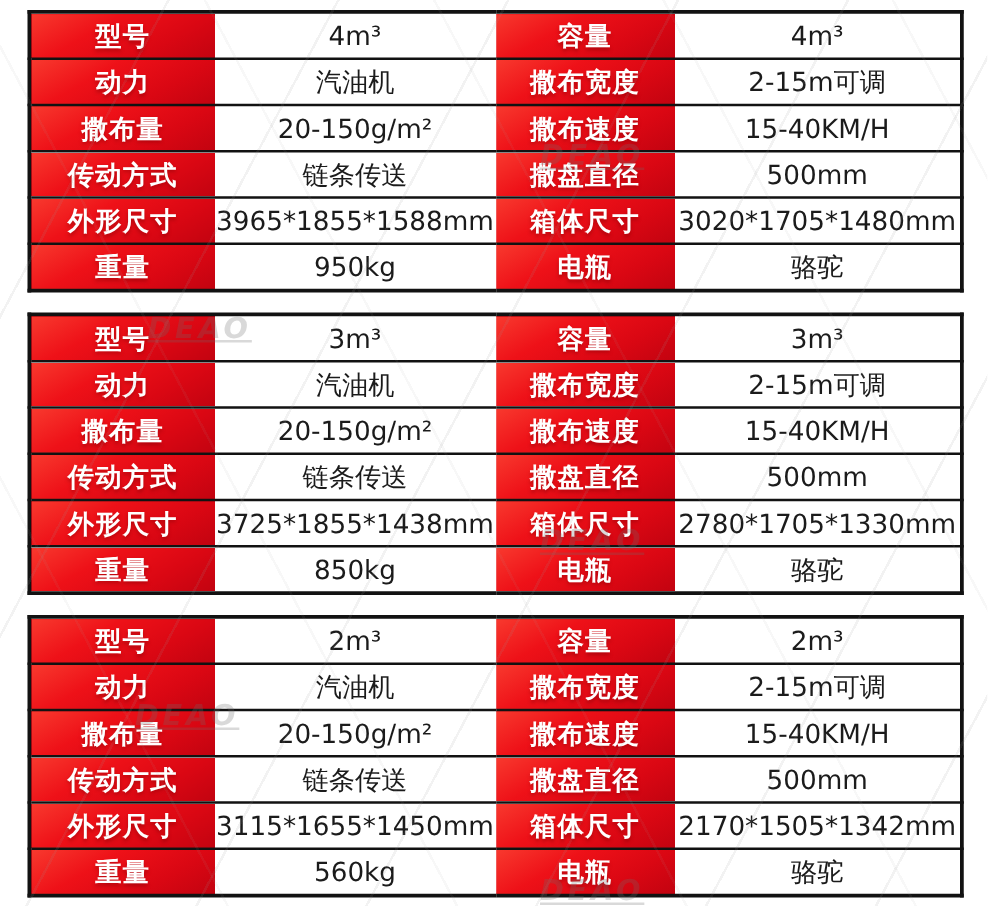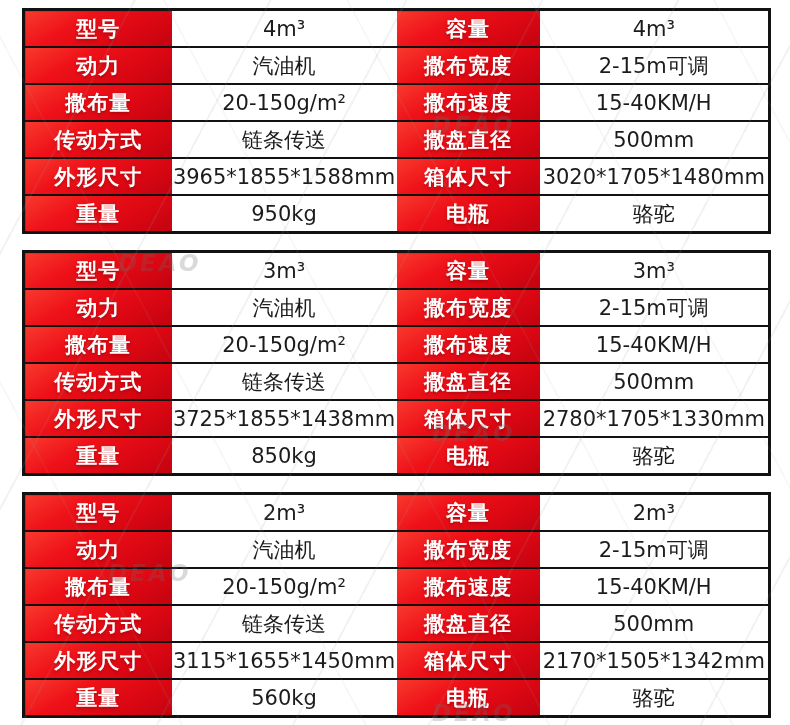--- a/index.html
+++ b/index.html
@@ -44,20 +44,21 @@
     background:#ffffff;
     color:#1b1b1b;
     font-size:21px;
   }
   
   .wm{
     position:absolute;z-index:6;pointer-events:none;
     font-size:23px;font-weight:bold;font-style:italic;
     letter-spacing:3px;
     color:rgba(110,110,110,0.26);
+    text-decoration:underline;
   }
   .wm1{left:118px;top:250px;}
   .wm2{left:432px;top:112px;}
   .wm3{left:432px;top:420px;}
   .wm4{left:108px;top:560px;}
   .wm5{left:432px;top:700px;}
 </style>
 </head>
 <body>
 

